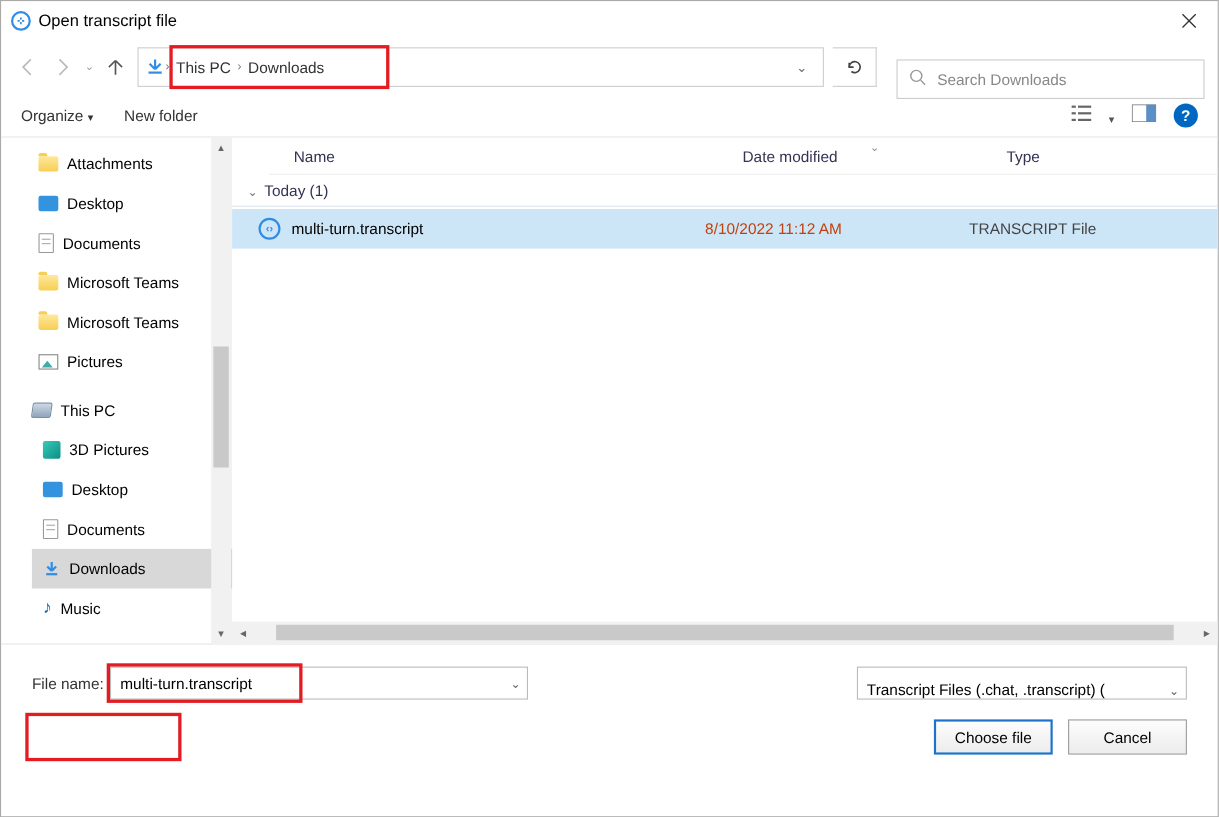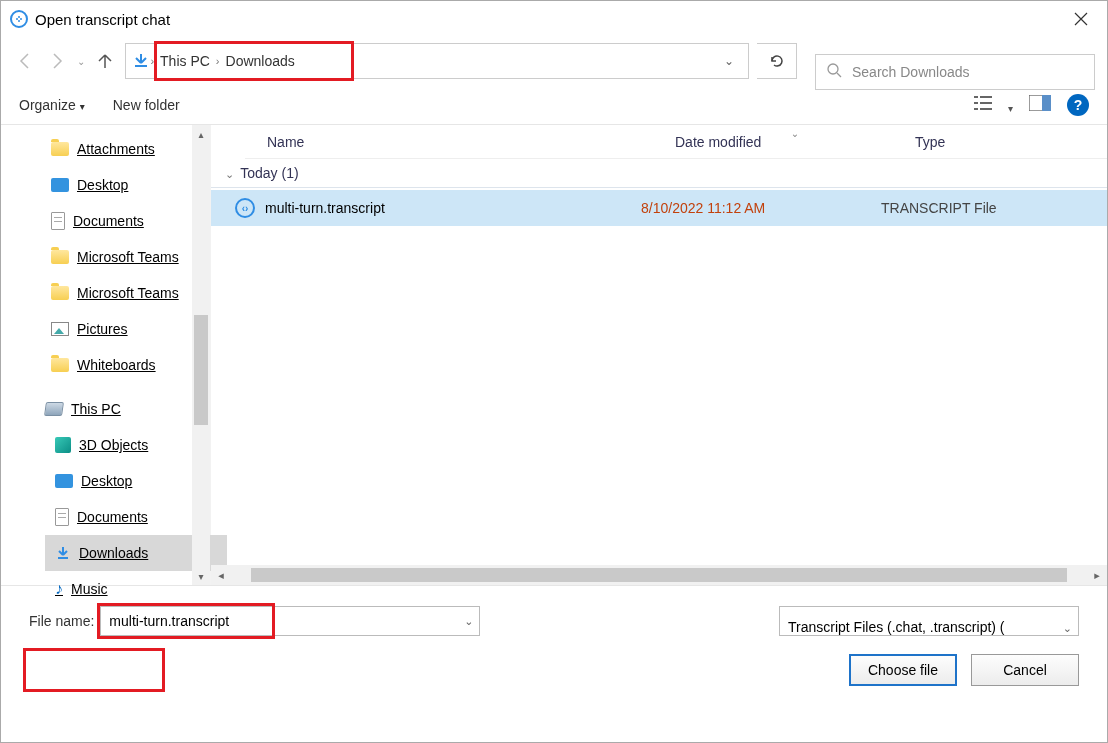--- a/index.html
+++ b/index.html
@@ -28,21 +28,21 @@
   
   .toolbar { display:flex; align-items:center; height:40px; padding:0 18px; border-bottom:1px solid #e6e6e6; }
   .toolbar .org { color:#333; }
   .toolbar .newf { margin-left:28px; color:#333; }
   .toolbar .right { margin-left:auto; display:flex; align-items:center; gap:16px; color:#555; }
   .help-circle { width:22px; height:22px; border-radius:50%; background:#0067c0; color:#fff; display:flex; align-items:center; justify-content:center; font-weight:bold; font-size:14px; }
 
   
   .main { display:flex; height: 460px; }
   .treecol { width:210px; position:relative; border-right:1px solid #f2f2f2; }
-  .treewrap { position:absolute; left:44px; top:6px; width:182px;text-decoration:underline; }
+  .treewrap { position:absolute; left:28px; top:6px; width:182px; }
   .tree-item { display:flex; align-items:center; height:36px; gap:8px; padding-left:6px; }
   .tree-item.sel { background:#d8d8d8; }
   .tree-item.pc { padding-left:0; margin-top:8px; }
   .tree-item.sub { padding-left:10px; }
   .folder-ico { width:18px; height:14px; background:linear-gradient(#ffe79e,#f7cf52); border-radius:2px; position:relative; }
   .folder-ico::before { content:""; position:absolute; top:-3px; left:0; width:8px; height:3px; background:#f7cf52; border-radius:2px 2px 0 0; }
   .desktop-ico { width:18px; height:14px; background:#3393df; border-radius:2px; }
   .doc-ico { width:14px; height:18px; background:#fff; border:1px solid #999; border-radius:1px; position:relative; }
   .doc-ico::before, .doc-ico::after { content:""; position:absolute; left:2px; right:2px; height:1px; background:#aaa; }
   .doc-ico::before { top:4px; } .doc-ico::after { top:8px; }
@@ -89,21 +89,21 @@
 </head>
 <body>
 
 <div class="titlebar">
   <span class="app-icon">
     <svg width="20" height="20" viewBox="0 0 20 20">
         <circle cx="10" cy="10" r="8" fill="none" stroke="#2f8de4" stroke-width="2"></circle>
         <path d="M7 10 L9 10 M11 10 L13 10 M10 7 L10 9 M10 11 L10 13" stroke="#2f8de4" stroke-width="1.5"></path>
       </svg>
   </span>
-  <span class="title">Open transcript chat</span>
+  <span class="title">Open transcript file</span>
   <div class="close">
     <svg width="14" height="14" viewBox="0 0 14 14">
         <path d="M1 1 L13 13 M13 1 L1 13" stroke="#333" stroke-width="1.2"></path>
       </svg>
   </div>
 </div>
 
 <div class="navrow">
   <div class="nav-arrow">
     <svg width="18" height="18" viewBox="0 0 18 18">
@@ -197,32 +197,28 @@
           <span>Microsoft Teams</span>
         </div>
       <div class="tree-item">
           <span class="folder-ico"></span>
           <span>Microsoft Teams</span>
         </div>
       <div class="tree-item">
           <span class="pic-ico"></span>
           <span>Pictures</span>
         </div>
-      <div class="tree-item">
-          <span class="folder-ico"></span>
-          <span>Whiteboards</span>
-        </div>
 
       <div class="tree-item pc">
           <span class="pc-ico"></span>
           <span>This PC</span>
         </div>
       <div class="tree-item sub">
           <span class="three-d-ico"></span>
-          <span>3D Objects</span>
+          <span>3D Pictures</span>
         </div>
       <div class="tree-item sub">
           <span class="desktop-ico"></span>
           <span>Desktop</span>
         </div>
       <div class="tree-item sub">
           <span class="doc-ico"></span>
           <span>Documents</span>
         </div>
       <div class="tree-item sub sel">

